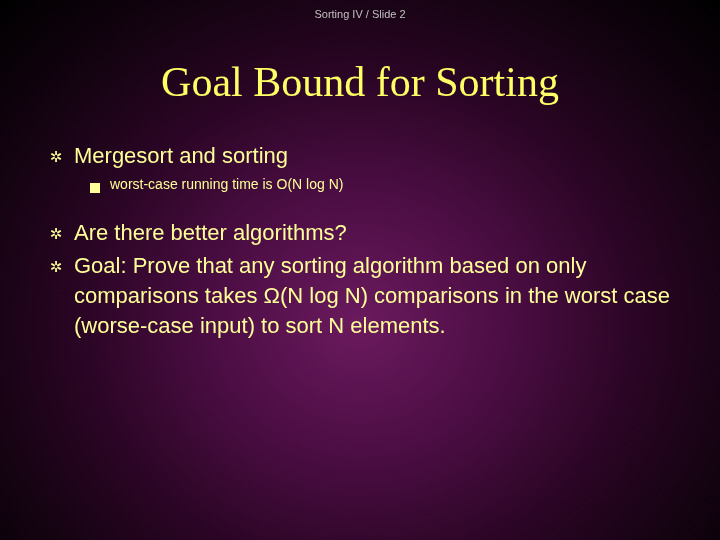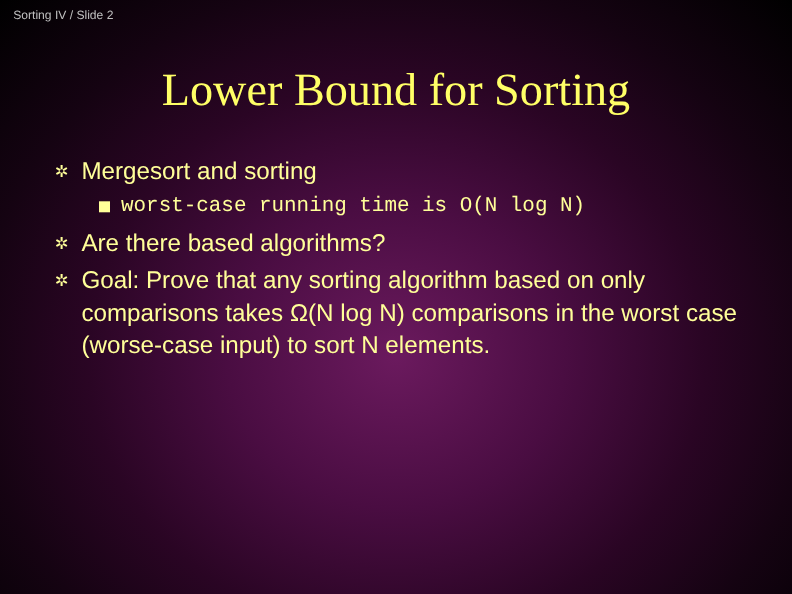--- a/index.html
+++ b/index.html
@@ -13,20 +13,21 @@
       background: radial-gradient(ellipse at center 60%, #6b1a5e 0%, #4a0d42 30%, #2a0524 55%, #150312 75%, #000000 100%);
       font-family: Arial, sans-serif;
       overflow: hidden;
       position: relative;
     }
     .header {
       padding: 8px 12px;
       font-size: 11px;
       color: #c0c0c0;
       font-family: Arial, sans-serif;
+      text-align: center;
     }
     .title {
       text-align: center;
       font-family: 'Times New Roman', serif;
       font-size: 42px;
       color: #ffff66;
       margin-top: 30px;
       margin-bottom: 35px;
       font-weight: normal;
     }
@@ -53,50 +54,49 @@
       display: inline-block;
       width: 10px;
       height: 10px;
       background: #ffff99;
       margin-right: 10px;
       margin-top: 8px;
       flex-shrink: 0;
     }
     .sub-bullet {
       margin-left: 40px;
-      font-size: 19px;
-      margin-bottom: 6px;
-      font-family: Liberation Mono, monospace;
+      font-size: 14px;
+      margin-bottom: 24px;
     }
     .bullet-text {
       flex: 1;
     }
     .multi-line {
       margin-bottom: 10px;
     }
   </style>
 </head>
 <body>
 
 <div class="header">
   <span>Sorting IV / Slide 2</span>
 </div>
 
-<h1 class="title">Lower Bound for Sorting</h1>
+<h1 class="title">Goal Bound for Sorting</h1>
 
 <div class="content">
   <div class="bullet-line">
     <span class="bullet-star">✲</span>
     <span class="bullet-text">Mergesort and sorting</span>
   </div>
   <div class="bullet-line sub-bullet">
     <span class="bullet-square"></span>
     <span class="bullet-text">worst-case running time is O(N log N)</span>
   </div>
   <div class="bullet-line">
     <span class="bullet-star">✲</span>
-    <span class="bullet-text">Are there based algorithms?</span>
+    <span class="bullet-text">Are there better algorithms?</span>
   </div>
   <div class="bullet-line multi-line">
     <span class="bullet-star">✲</span>
     <span class="bullet-text">Goal: Prove that any sorting algorithm based on only comparisons takes Ω(N log N) comparisons in the worst case (worse-case input) to sort N elements.</span>
   </div>
 </div>
 
 </body></html>

